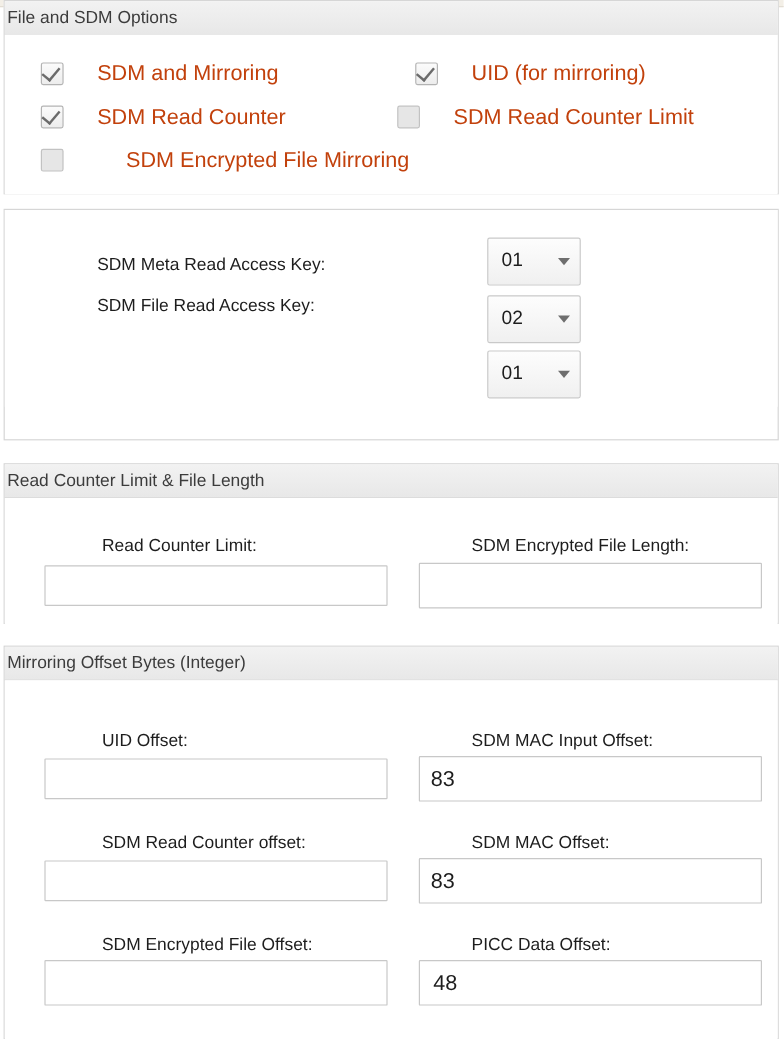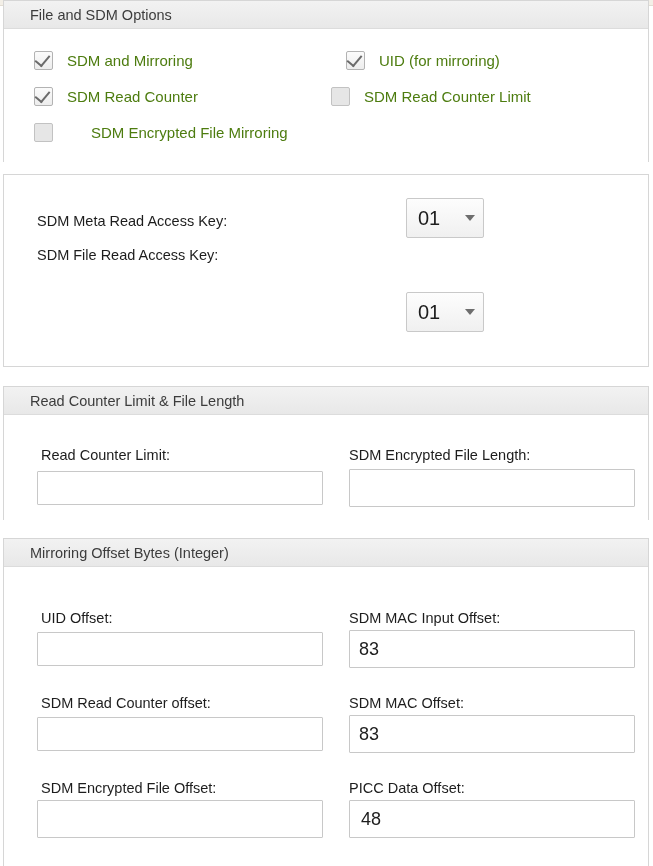--- a/index.html
+++ b/index.html
@@ -37,21 +37,21 @@
     box-sizing: border-box;
     border: 1px solid #d6d6d6;
     background: #ffffff;
   }
   .group-header {
     height: 28px;
     background: linear-gradient(to bottom, #f2f2f2 0%, #e8e8e8 100%);
     border-bottom: 1px solid #dcdcdc;
     display: flex;
     align-items: center;
-    padding: 0 26px;
+    padding: 0 2px;
     box-sizing: border-box;
     font-size: 14.5px;
     color: #3c3c3c;
   }
   .group-body {
     position: relative;
     background: #ffffff;
     box-sizing: border-box;
   }
 
@@ -79,50 +79,51 @@
     position: absolute;
     left: 3px;
     top: 0px;
     width: 7px;
     height: 12px;
     border: solid #6b6b6b;
     border-width: 0 2.2px 2.2px 0;
     transform: rotate(40deg);
   }
   .check-label {
-    margin-left: 14px;
-    font-size: 15px;
-    color: #4d7c0f;
+    margin-left: 28px;
+    font-size: 18px;
+    color: #c2410c;
     white-space: nowrap;
   }
 
   
   .field-label {
     position: absolute;
     font-size: 14.5px;
     color: #1d1d1d;
     white-space: nowrap;
+    margin-left: 44px;
   }
 
   
   .combo {
     position: absolute;
     width: 78px;
     height: 40px;
     border: 1px solid #c9c9c9;
     background: linear-gradient(to bottom, #fdfdfd 0%, #f0f0f0 100%);
     border-radius: 2px;
     box-sizing: border-box;
     display: flex;
     align-items: center;
     justify-content: space-between;
     padding: 0 8px 0 11px;
   }
   .combo .val {
-    font-size: 20px;
+    font-size: 16px;
     color: #1d1d1d;
   }
   .combo .arrow {
     width: 0; height: 0;
     border-left: 5px solid transparent;
     border-right: 5px solid transparent;
     border-top: 6px solid #6e6e6e;
   }
 
   
@@ -190,20 +191,24 @@
   <div class="group" style="top:174px; height:193px;">
     <div class="group-body" style="height:164px;">
 
       <div class="field-label" style="left:33px; top:38px;">SDM Meta Read Access  Key:</div>
       <div class="combo" style="left:402px; top:23px;">
         <span class="val">01</span>
         <span class="arrow"></span>
       </div>
 
       <div class="field-label" style="left:33px; top:72px;">SDM File Read Access Key:</div>
+      <div class="combo" style="left:402px; top:71px;">
+        <span class="val">02</span>
+        <span class="arrow"></span>
+      </div>
 
       <div class="combo" style="left:402px; top:117px;">
         <span class="val">01</span>
         <span class="arrow"></span>
       </div>
 
     </div>
   </div>
 
   <div class="group" style="top:386px; height:134px;">

